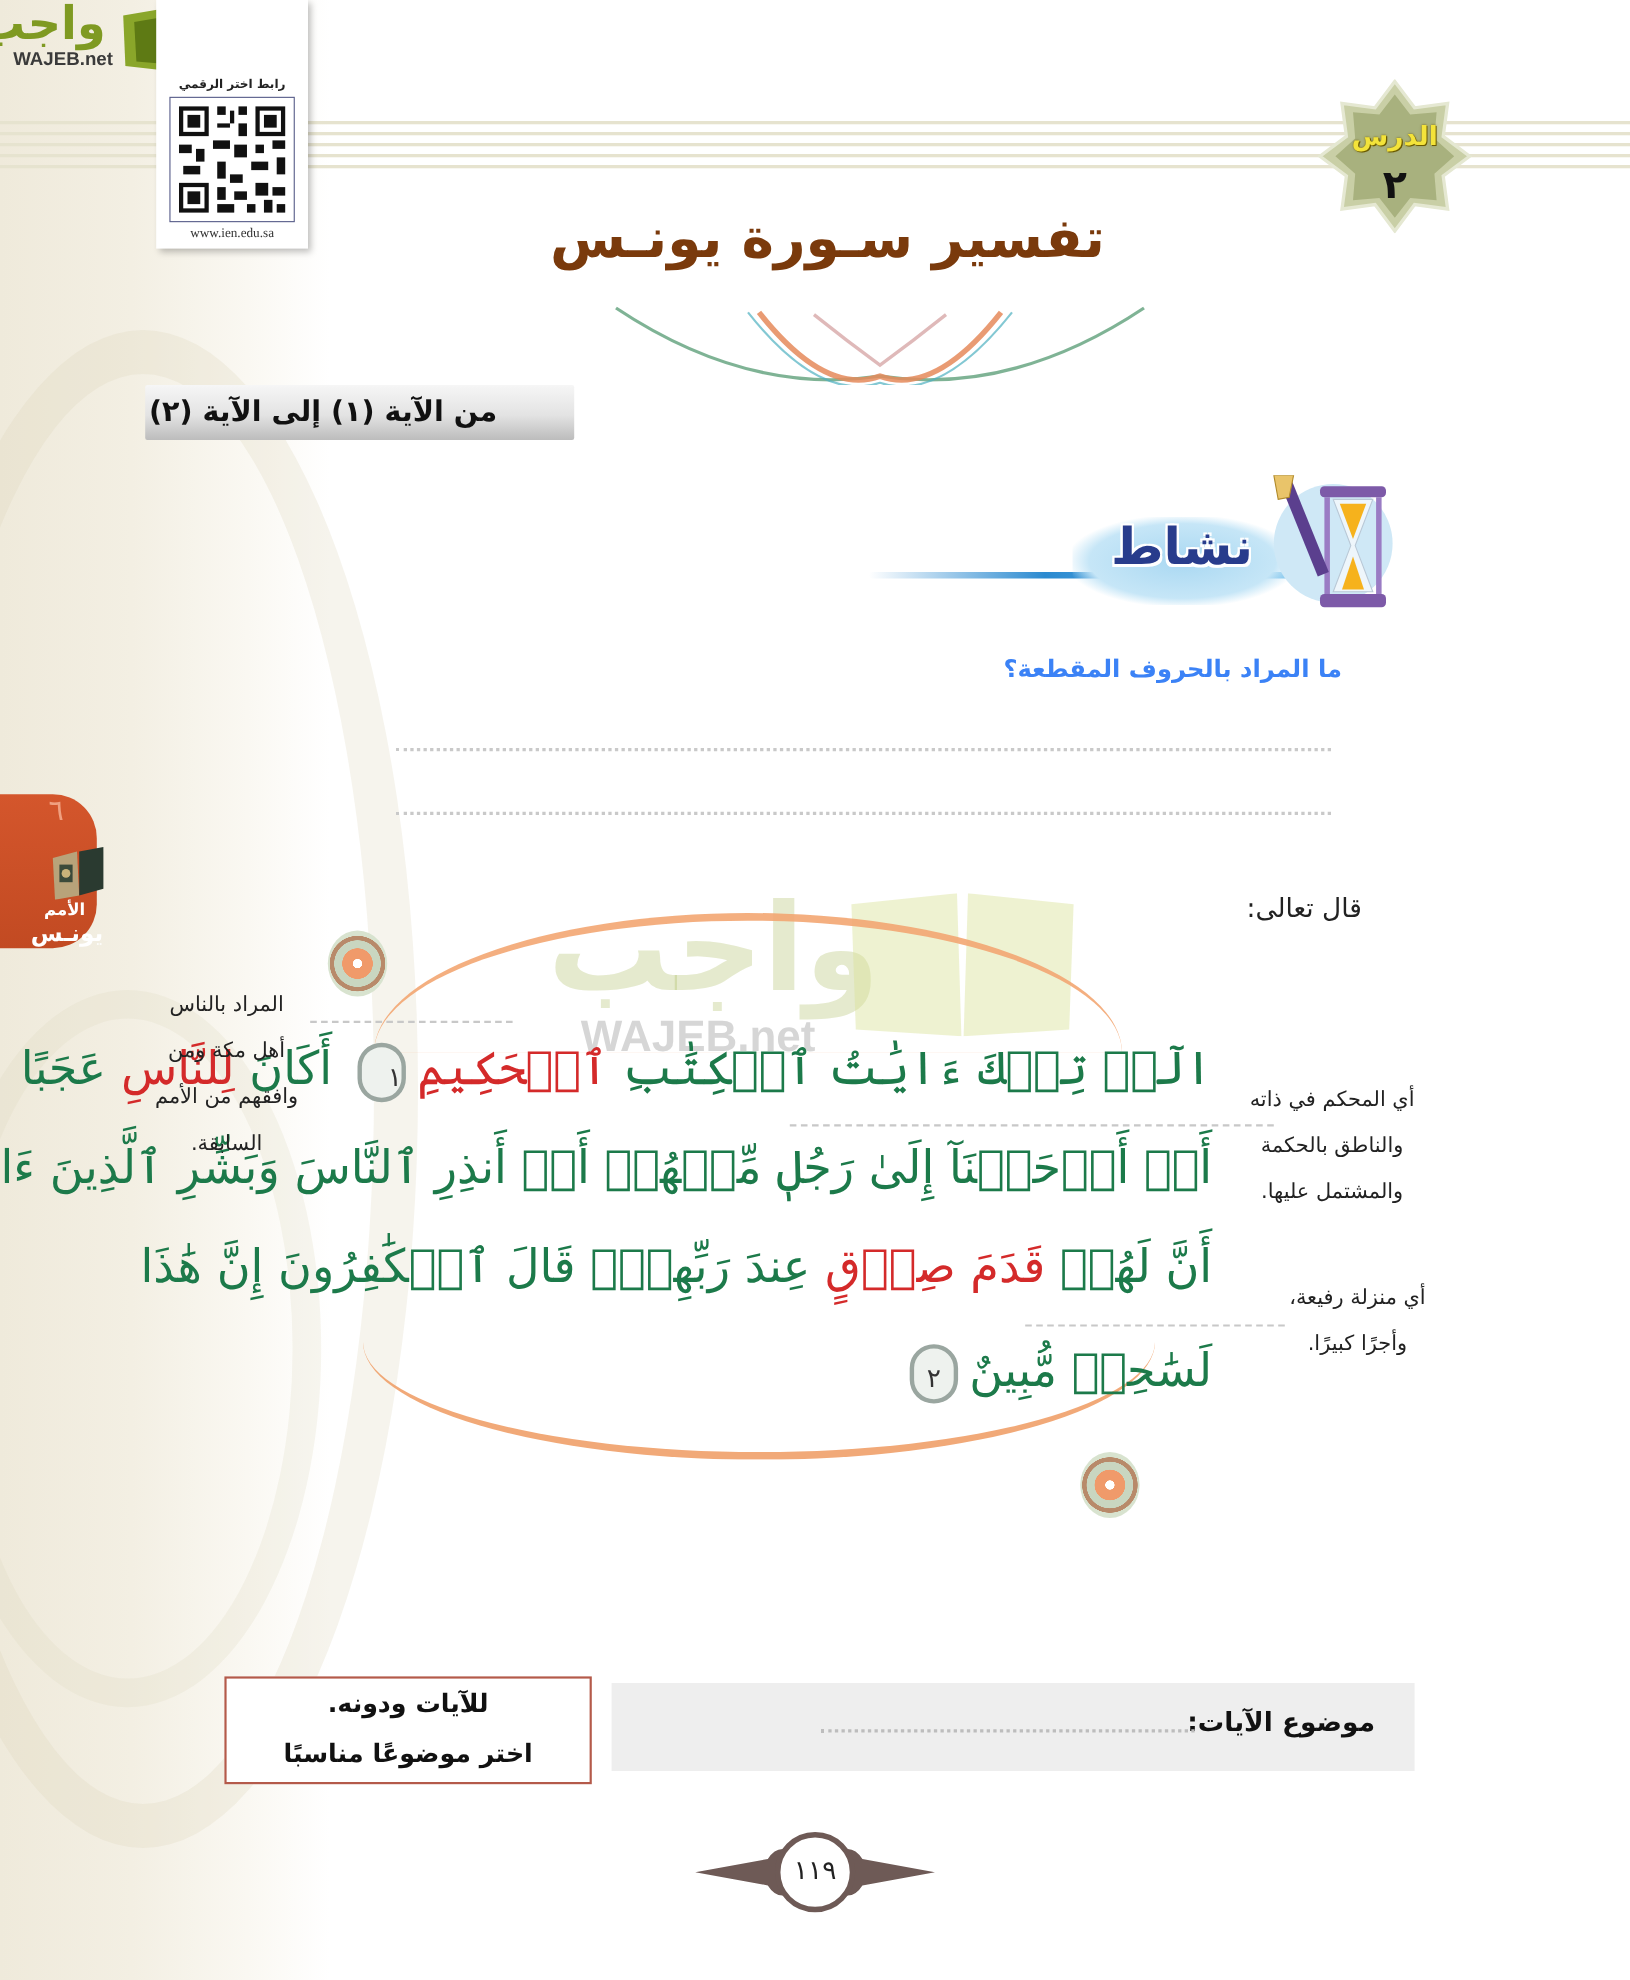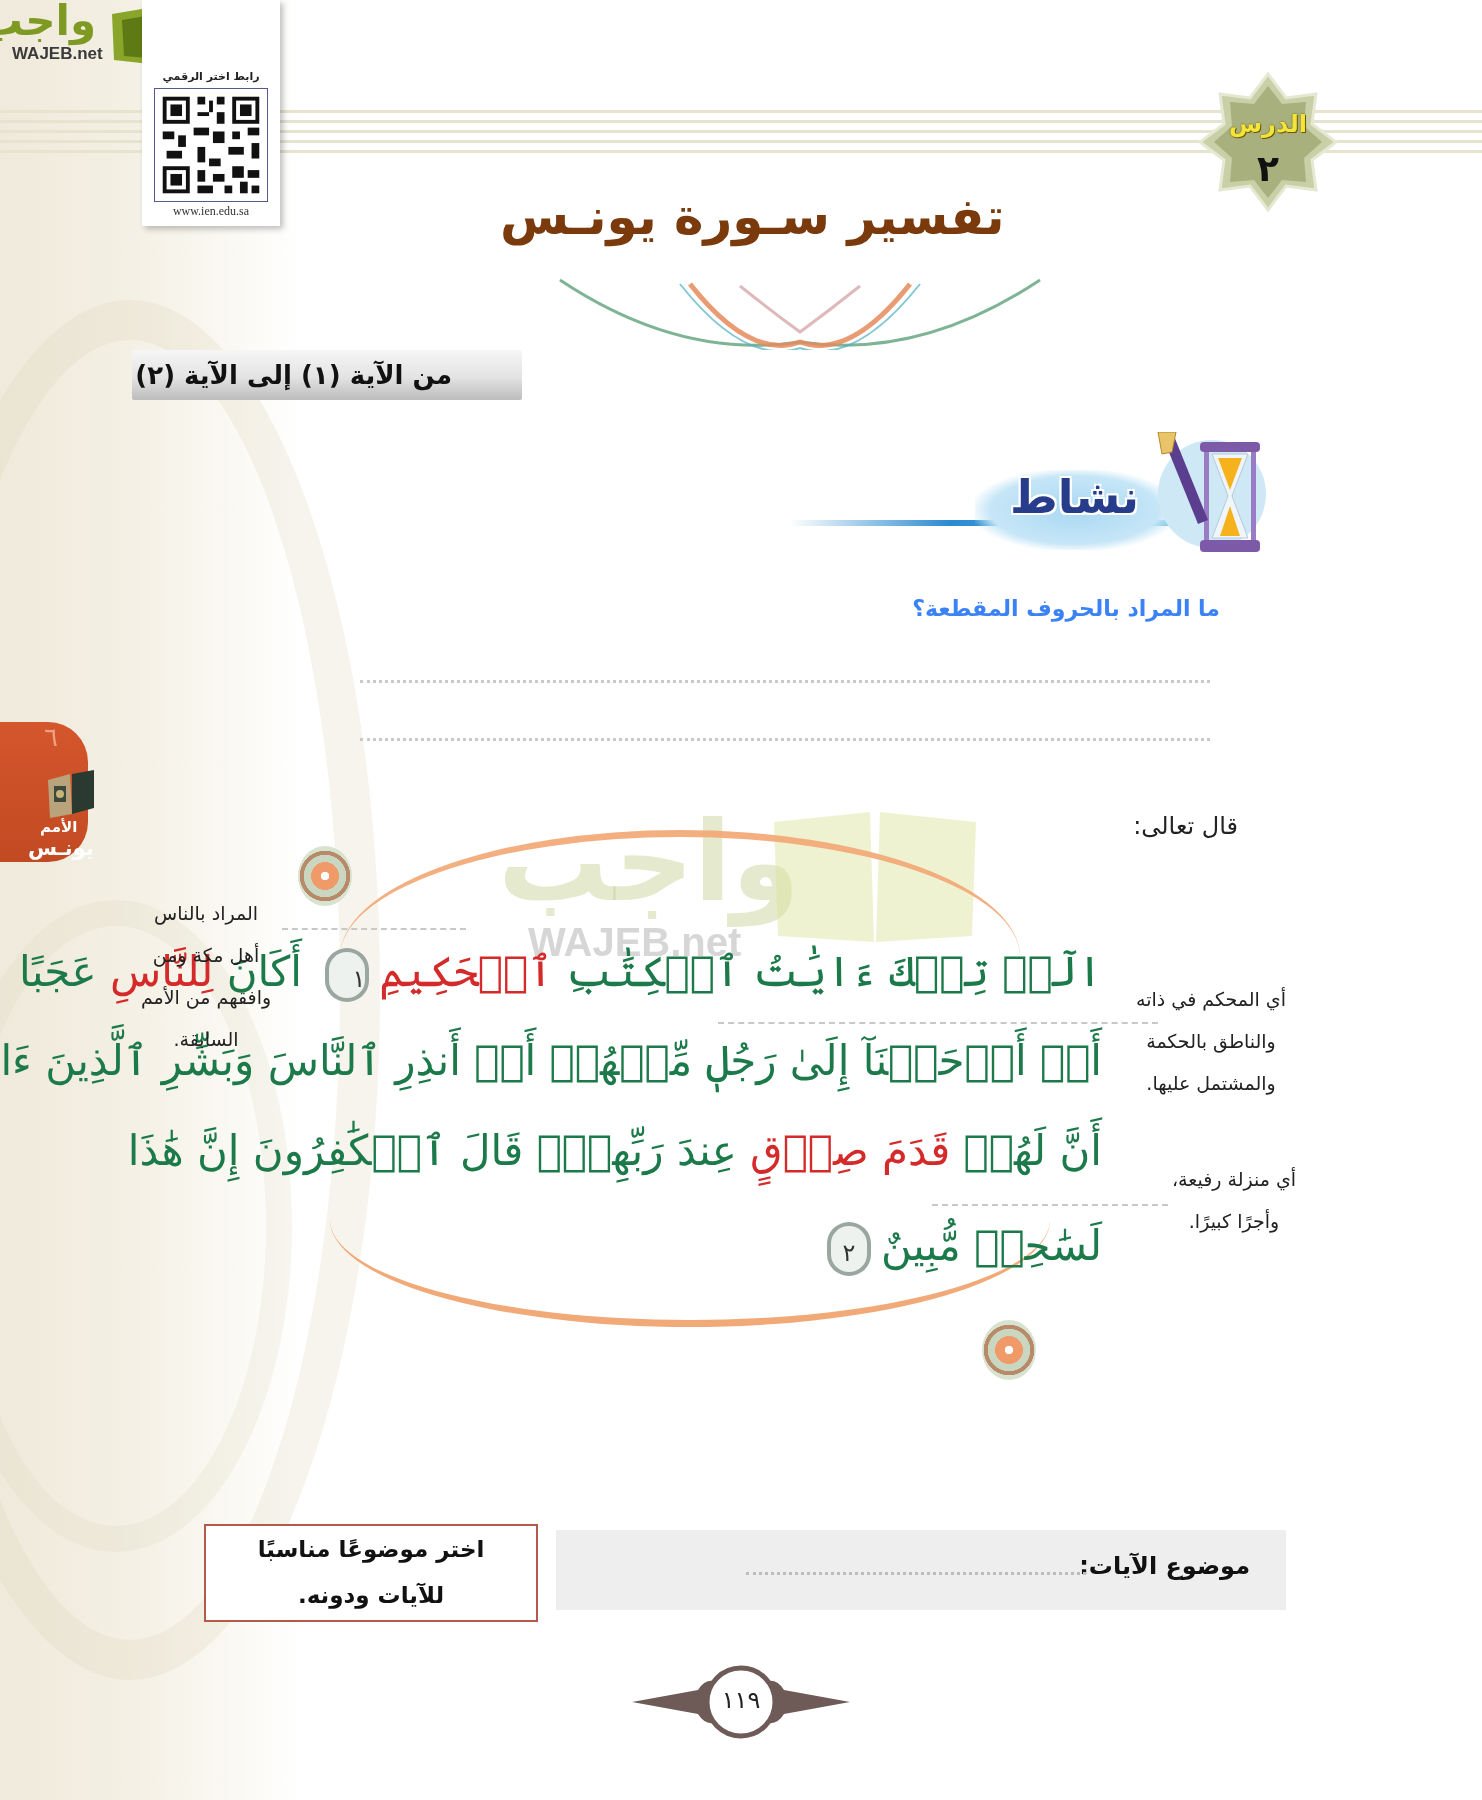--- a/index.html
+++ b/index.html
@@ -268,22 +268,22 @@
 
 <div class="abs dash" style="left:282px;top:928px;width:184px;"></div>
 <div class="abs note" style="left:126px;top:892px;width:160px;">
   <div>المراد بالناس</div>
   <div>أهل مكة ومن</div>
   <div>وافقهم من الأمم</div>
   <div>السابقة.</div>
 </div>
 
 <div class="abs task-box">
+  <div>للآيات ودونه.</div>
   <div>اختر موضوعًا مناسبًا</div>
-  <div>للآيات ودونه.</div>
 </div>
 
 <div class="abs topic-bar">
   <span class="topic-label">موضوع الآيات:</span>
   <span class="topic-dots"></span>
 </div>
 
 <svg class="abs page-orn" viewBox="0 0 226 76">
   <path d="M4 38 L70 26 Q80 10 96 22 Q113 4 130 22 Q146 10 156 26 L222 38 L156 50 Q146 66 130 54 Q113 72 96 54 Q80 66 70 50 Z" fill="#6e5a56"></path>
   <circle cx="113" cy="38" r="34" fill="#fff" stroke="#6e5a56" stroke-width="5"></circle>

